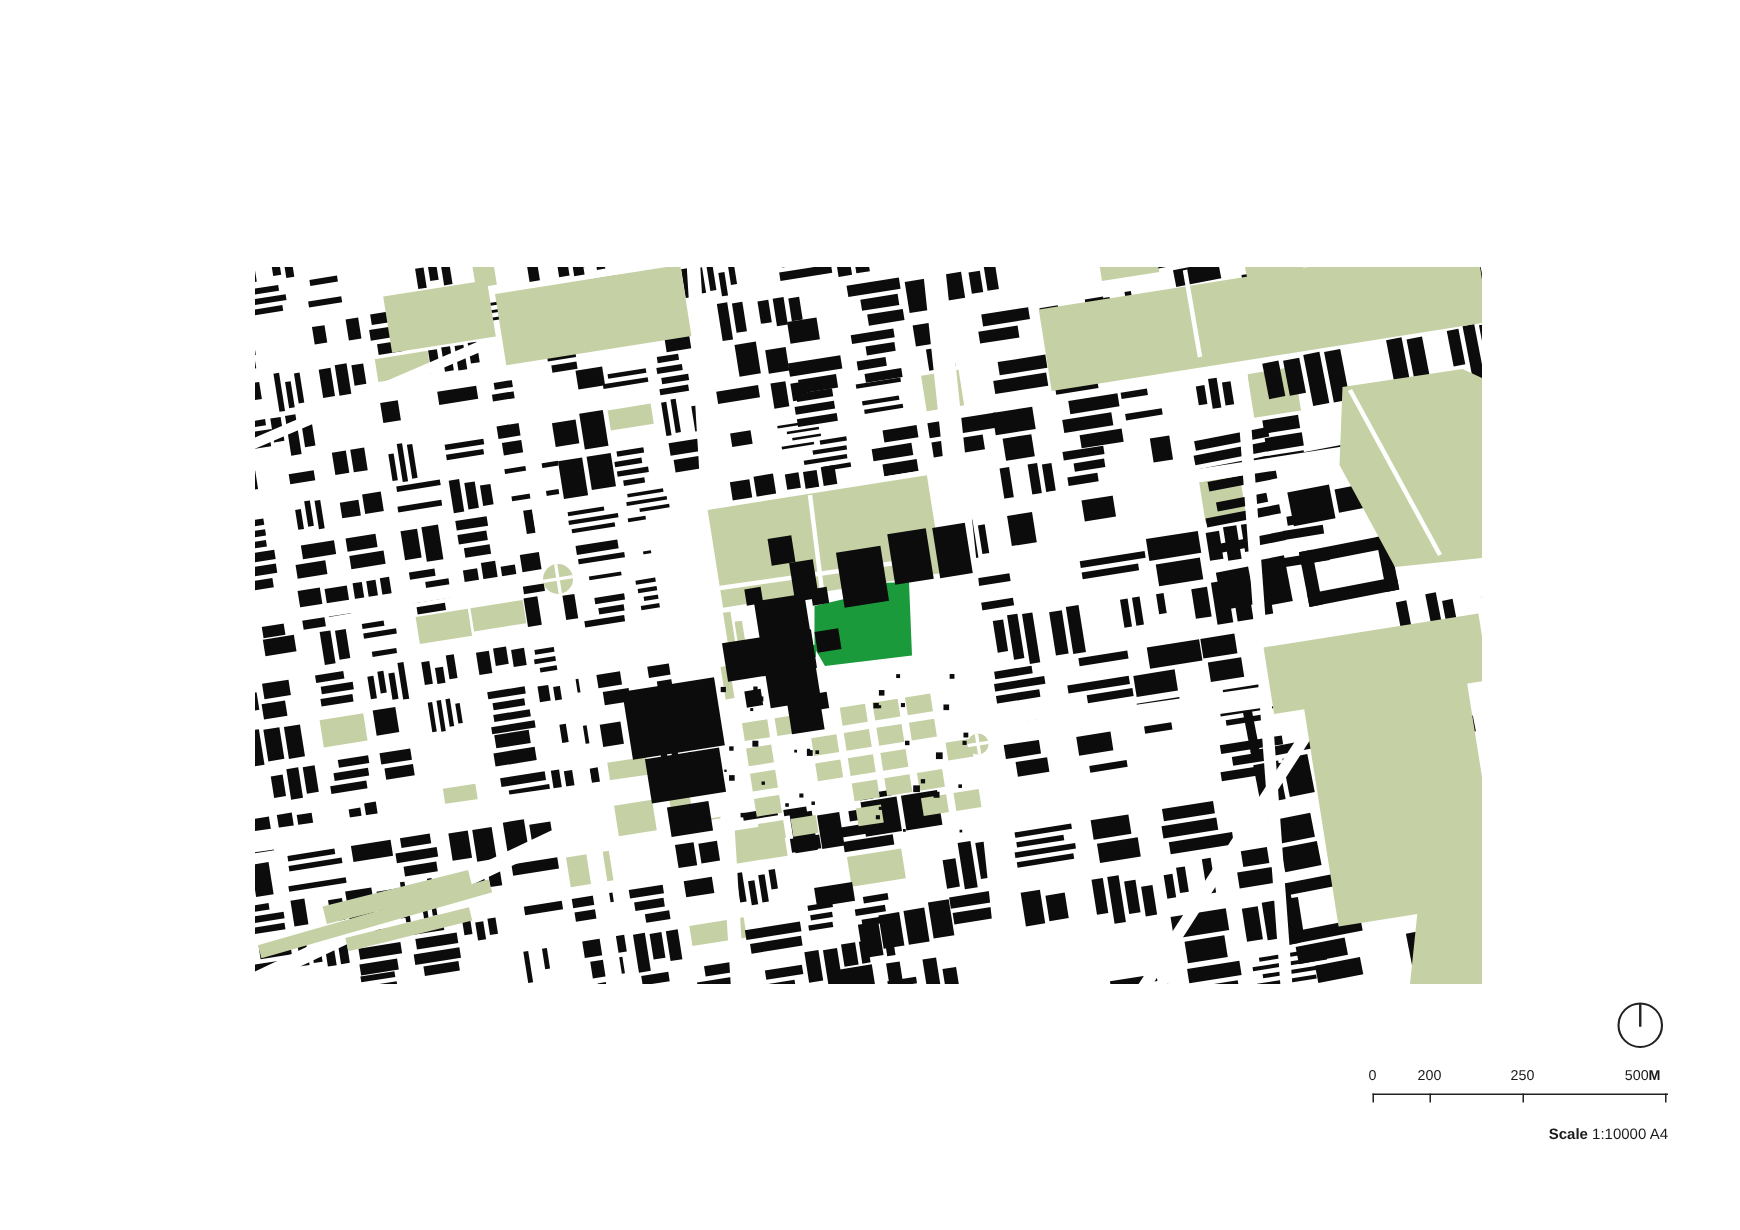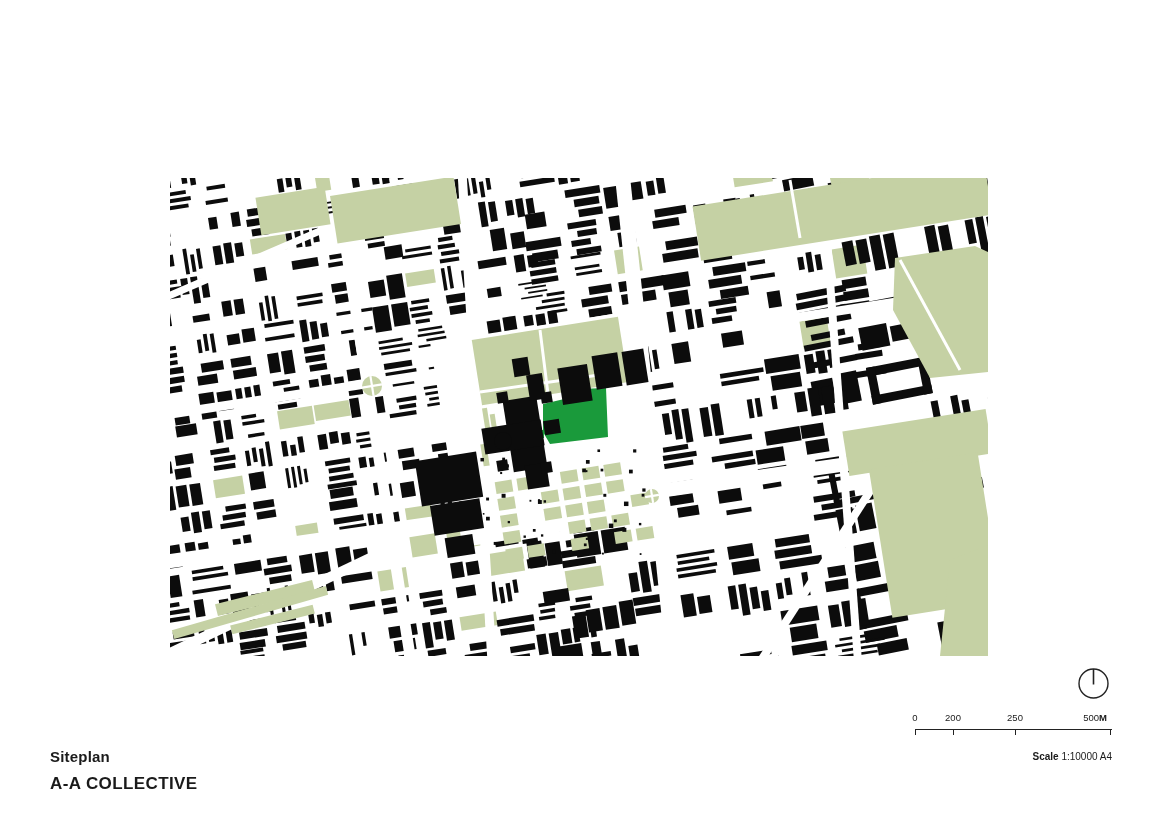--- a/index.html
+++ b/index.html
@@ -1116,24 +1116,20 @@
             <rect x="343" y="180" width="16" height="18" fill="#0c0c0c" transform="rotate(-9 351 189)"></rect>
             <rect x="248" y="278" width="62" height="46" fill="#0c0c0c" transform="rotate(-9 279 301)"></rect>
             <rect x="262" y="324" width="50" height="30" fill="#0c0c0c" transform="rotate(-9 287 339)"></rect>
             <rect x="276" y="358" width="28" height="20" fill="#0c0c0c" transform="rotate(-9 290 368)"></rect>
             <circle cx="333" cy="263" r="9" fill="#0c0c0c"></circle>
           </g>
         </g>
       </svg>
     </div>
 
-  <div class="title-block">
-    <div class="drawing-title">Siteplan</div>
-    <div class="firm-name">A-A COLLECTIVE</div>
-  </div>
 
   <svg class="north" viewBox="0 0 37 37">
     <circle cx="18.5" cy="18.5" r="14.5" fill="none" stroke="#222" stroke-width="1.4"></circle>
     <line x1="18.5" y1="4" x2="18.5" y2="19.5" stroke="#222" stroke-width="1.6"></line>
   </svg>
 
   <div class="scalebar">
     <span class="sb-label" style="left:0">0</span>
     <span class="sb-label" style="left:38px">200</span>
     <span class="sb-label" style="left:100px">250</span>

